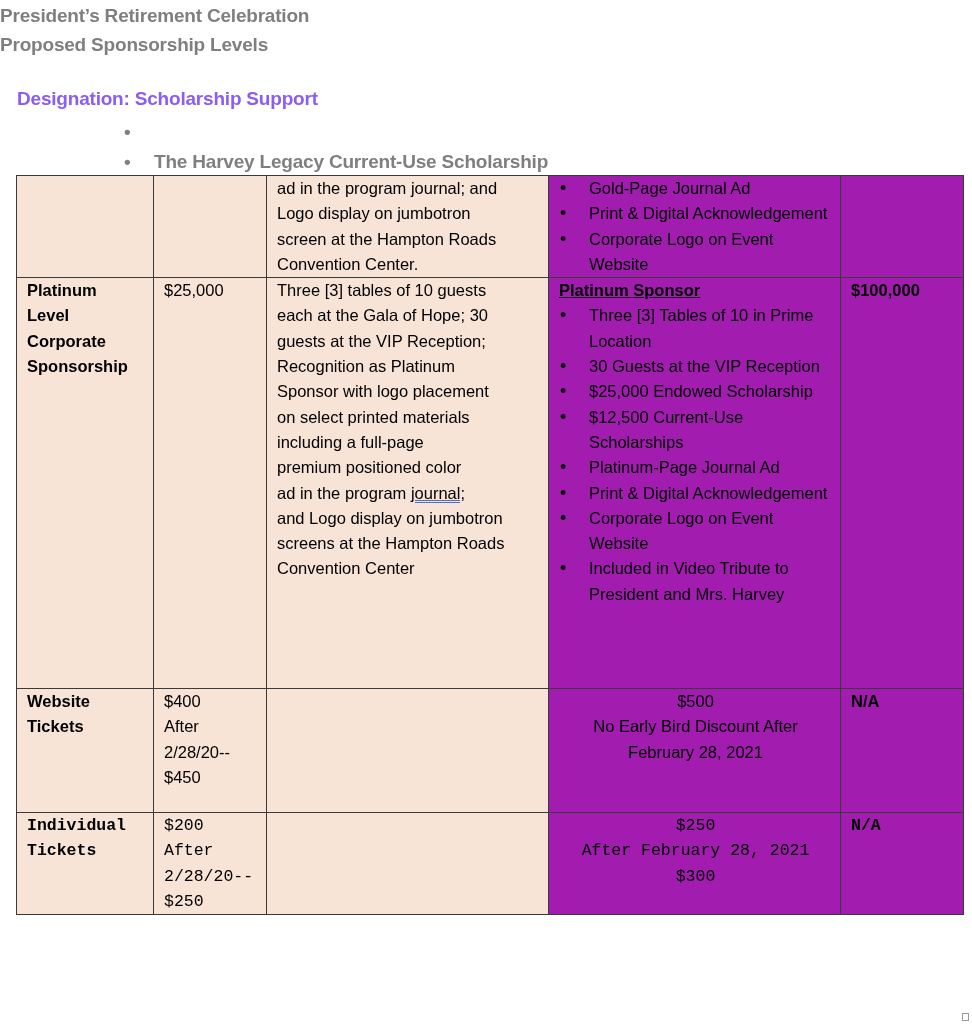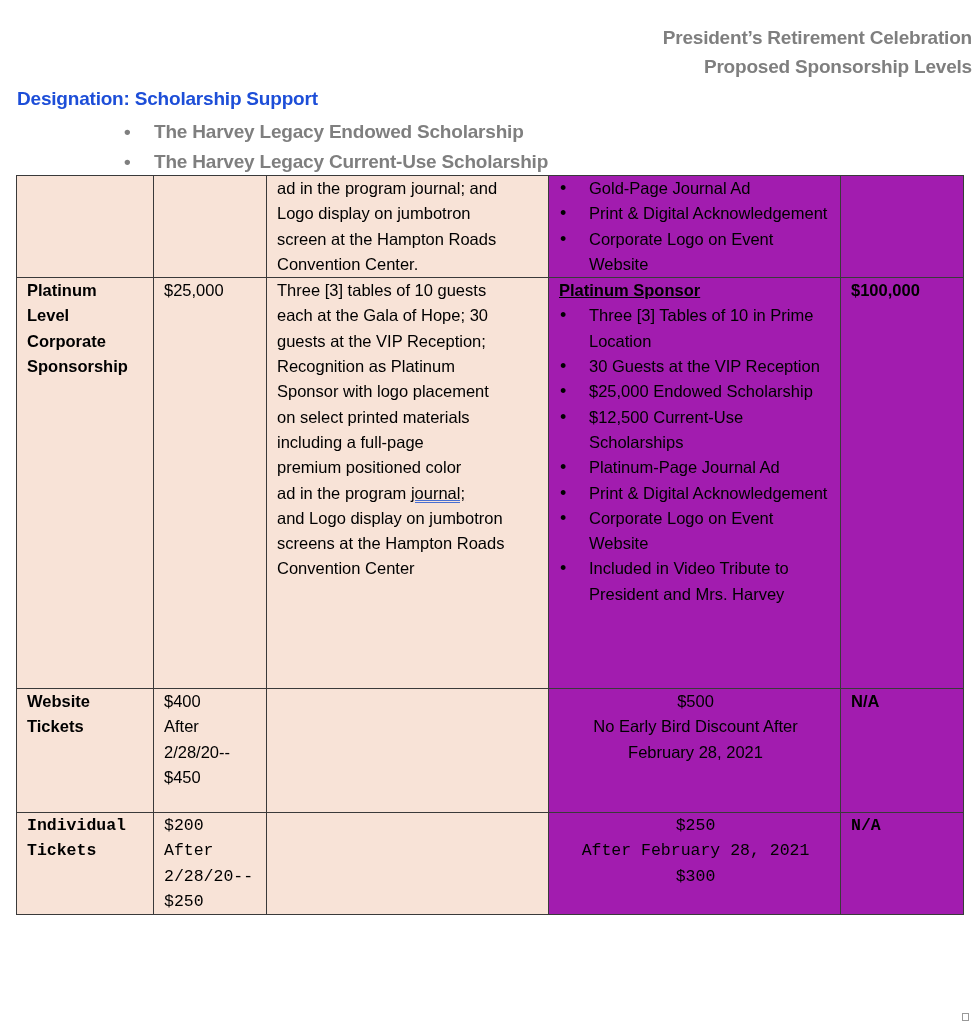--- a/index.html
+++ b/index.html
@@ -1,20 +1,20 @@
 <!DOCTYPE html>
 <html><head>
 <meta charset="utf-8">
 <style>
   html, body { margin: 0; padding: 0; background: #ffffff; }
   body { width: 972px; height: 1024px; position: relative; overflow: hidden;
          font-family: "Liberation Sans", sans-serif; color: #000; }
-  .hdr { position: absolute; left: 0; width: 972px; text-align: right;
-         color: #7f7f7f; font-weight: bold; font-size: 19px; letter-spacing: -0.2px; margin-top: 22px; }
-  .designation { position: absolute; left: 17px; top: 88px; color: #1d4ed8;
+  .hdr { position: absolute; left: 0; width: 972px; text-align: left;
+         color: #7f7f7f; font-weight: bold; font-size: 19px; letter-spacing: -0.2px; }
+  .designation { position: absolute; left: 17px; top: 88px; color: #8b5cf6;
          font-weight: bold; font-size: 19px; letter-spacing: -0.2px; }
   .desig-list { position: absolute; left: 0; top: 117px; margin: 0; padding: 0; list-style: none; }
   .desig-list li { position: relative; padding-left: 154px; height: 30px; line-height: 30px;
          color: #7f7f7f; font-weight: bold; font-size: 19px; letter-spacing: -0.2px; }
   .desig-list li .b { position: absolute; left: 124px; top: 0; }
 
   table.spons { position: absolute; left: 16px; top: 175px; border-collapse: collapse;
          table-layout: fixed; width: 947px; font-size: 16.5px; line-height: 25.3px; }
   table.spons td { border: 1.5px solid #3a3a3a; vertical-align: top; padding: 0 8px 0 10px; }
   .c1 { width: 137px; } .c2 { width: 113px; } .c3 { width: 282px; } .c4 { width: 292px; } .c5 { width: 123px; }
@@ -33,21 +33,21 @@
          border: 1px solid #999; background: #fff; }
 </style>
 </head>
 <body>
 
 <div class="hdr" style="top:5px;">President’s Retirement Celebration</div>
 <div class="hdr" style="top:34px;">Proposed Sponsorship Levels</div>
 
 <div class="designation">Designation:  Scholarship Support</div>
 <ul class="desig-list">
-  <li><span class="b">•</span><span>The Harvey Legacy Endowed Scholarship</span></li>
+  <li><span class="b">•</span></li>
   <li><span class="b">•</span><span>The Harvey Legacy Current-Use Scholarship</span></li>
 </ul>
 
 <table class="spons">
   <colgroup>
       <col class="c1">
       <col class="c2">
       <col class="c3">
       <col class="c4">
       <col class="c5">

